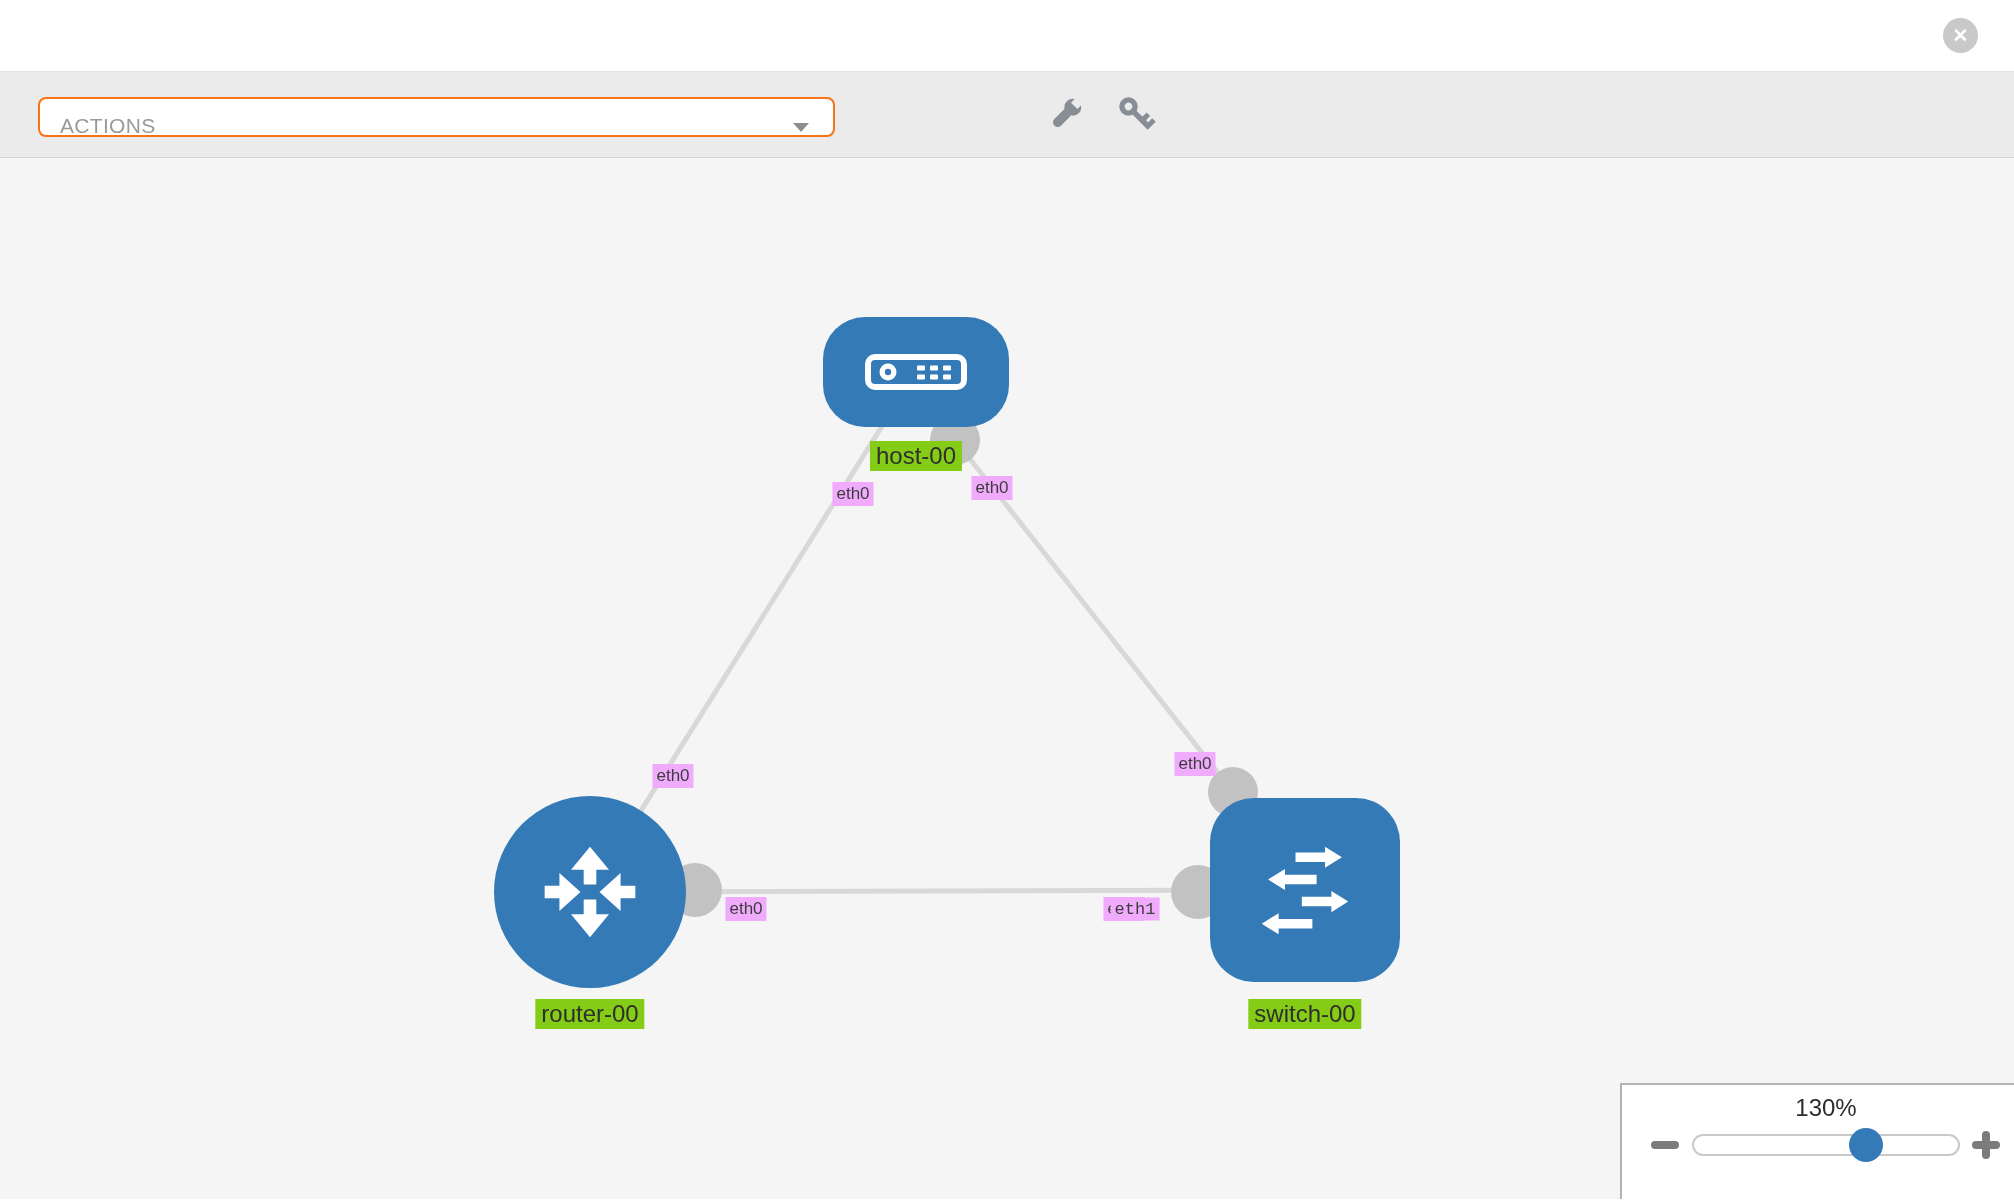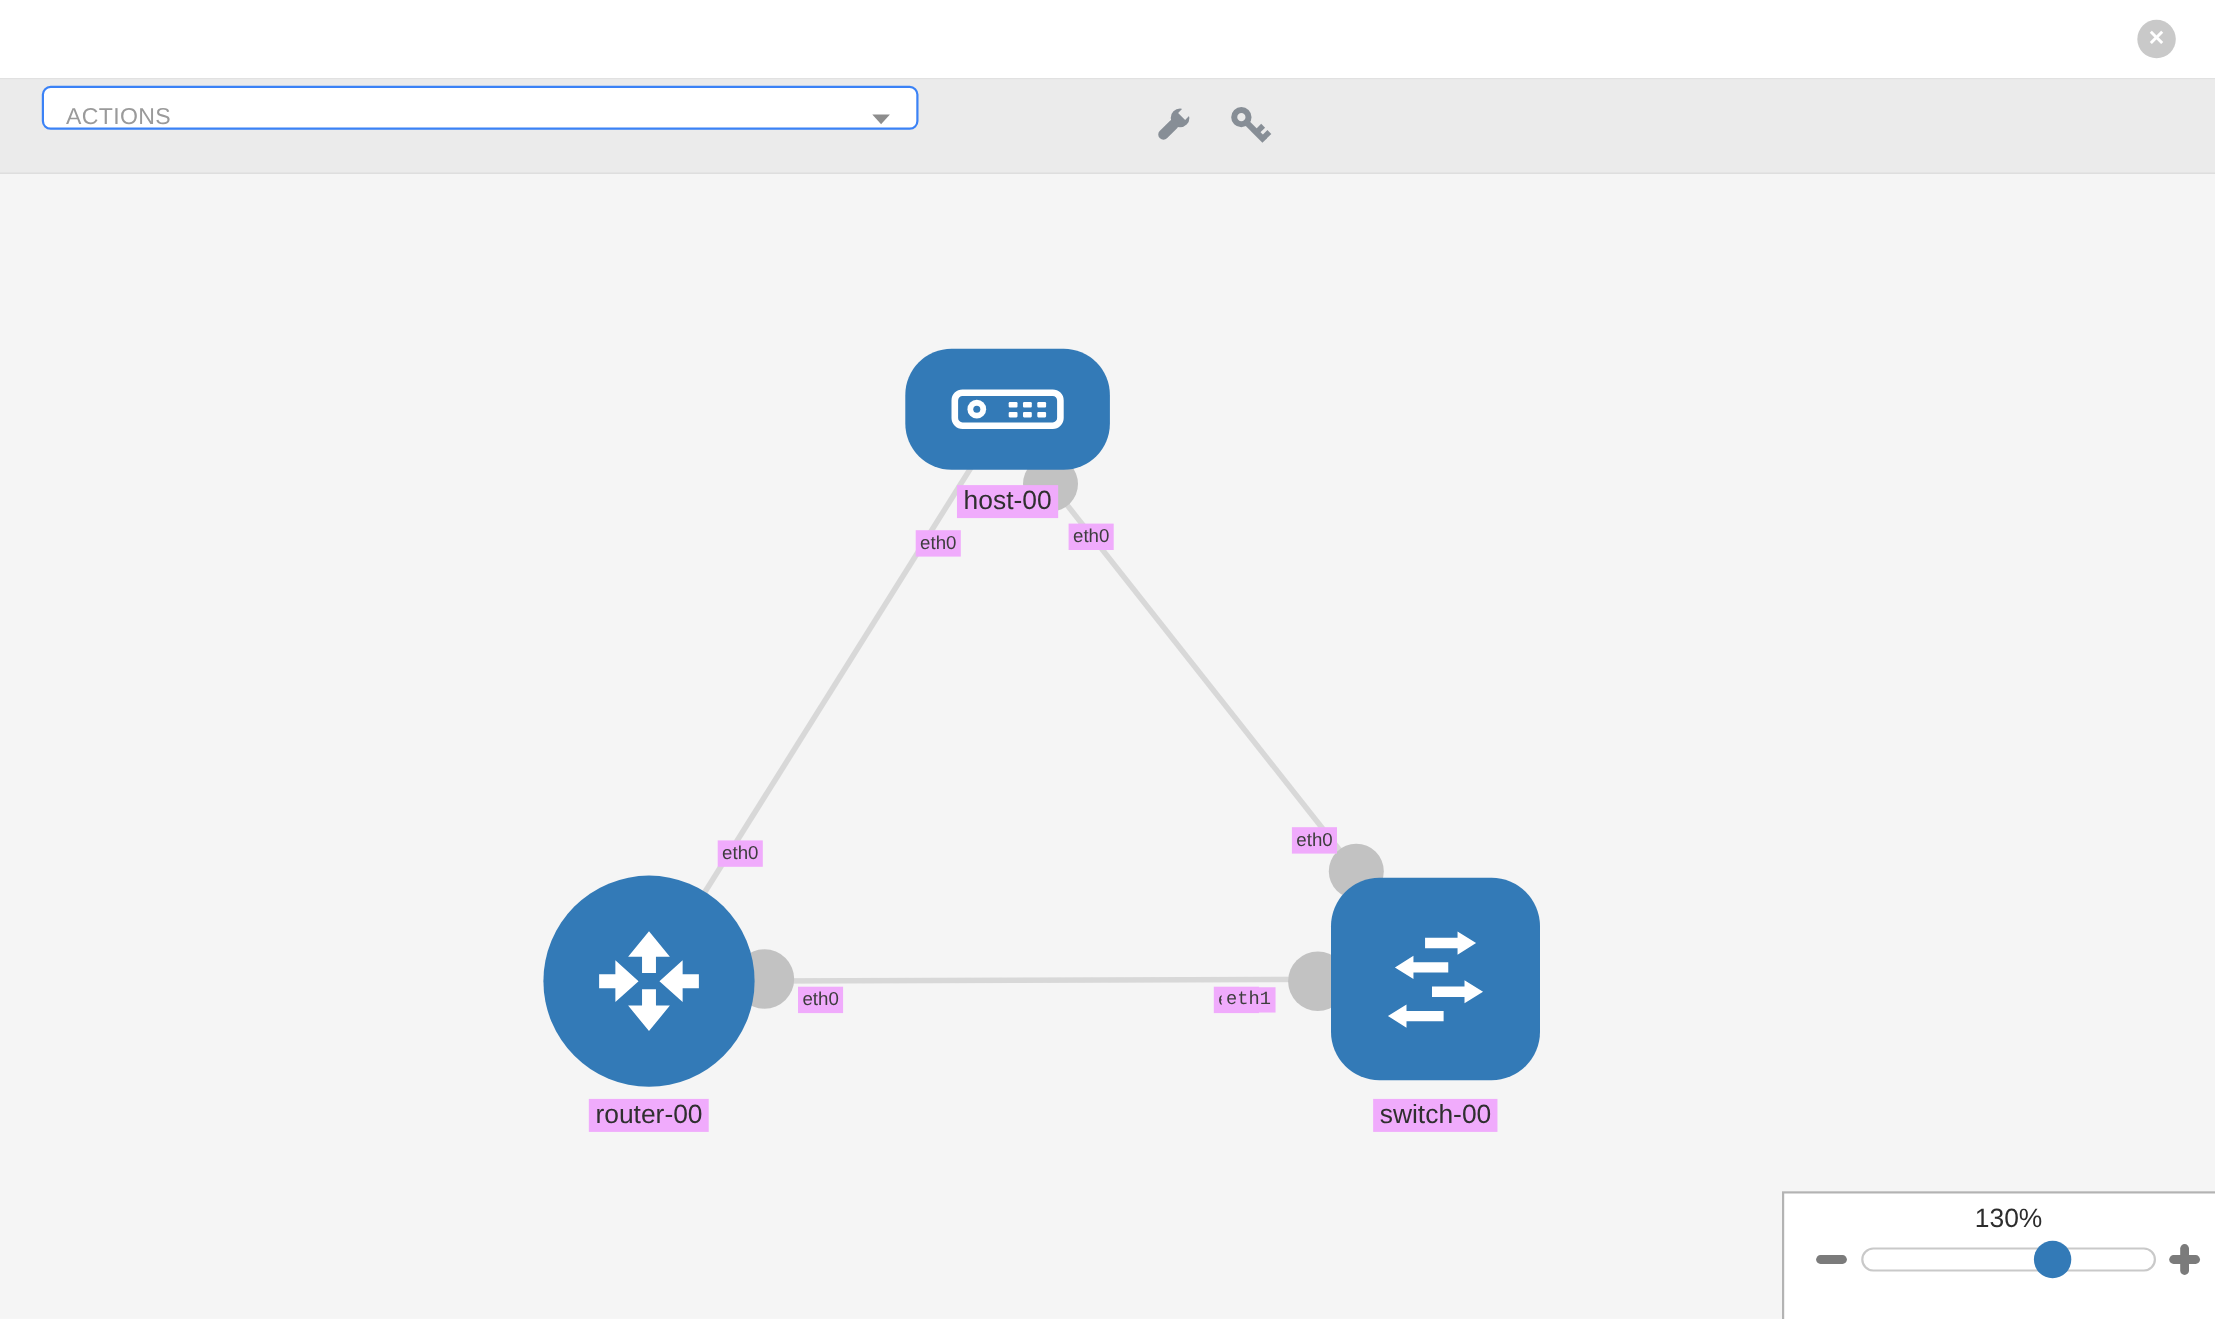--- a/index.html
+++ b/index.html
@@ -22,22 +22,22 @@
     display:flex; align-items:center; justify-content:center;
   }
   .close-x { color:#ffffff; font-size:19px; font-weight:900; line-height:1; }
 
   
   .toolbar {
     position:relative; height:87px; background:#ebebeb;
     border-top:1px solid #dfdfdf; border-bottom:1px solid #d4d4d4;
   }
   .dropdown {
-    position:absolute; top:6px; height:40px; background:#ffffff;
-    border:2px solid #3b82f6; border-radius:8px; cursor:pointer;
+    position:absolute; top:25px; height:40px; background:#ffffff;
+    border:2px solid #f97316; border-radius:8px; cursor:pointer;
   }
   .dropdown-actions { left:38px;  width:797px; }
   .dropdown-search  { left:1185px; width:783px; }
   .dropdown-label {
     position:absolute; left:20px; top:0; line-height:53px;
     font-size:21px; color:#9a9a9a; letter-spacing:0.3px;
   }
   .caret {
     position:absolute; right:24px; top:24px; width:0; height:0;
     border-left:8px solid transparent; border-right:8px solid transparent;
@@ -56,21 +56,21 @@
   .node-switch { left:1210px; top:640px; width:190px; height:184px; border-radius:44px; }
 
   .iface-label {
     position:absolute; transform:translate(-50%,-50%);
     background:#f0abfc; color:#3d3d3d; font-size:17px;
     padding:2px 4px; white-space:nowrap; z-index:3;margin-top:24px;
   }
   .iface-back { z-index:2; }
   .node-label {
     position:absolute; transform:translate(-50%,-50%);
-    background:#f0abfc; color:#2f2f2f; font-size:24px;
+    background:#84cc16; color:#2f2f2f; font-size:24px;
     padding:1px 6px; white-space:nowrap; z-index:3;
   }
 
   
   .zoom-panel {
     position:absolute; left:1620px; top:925px; width:420px; height:140px;
     background:#ffffff; border:2px solid #b3b3b3; z-index:5;
   }
   .zoom-value {
     position:absolute; left:70px; top:9px; width:268px; text-align:center;

